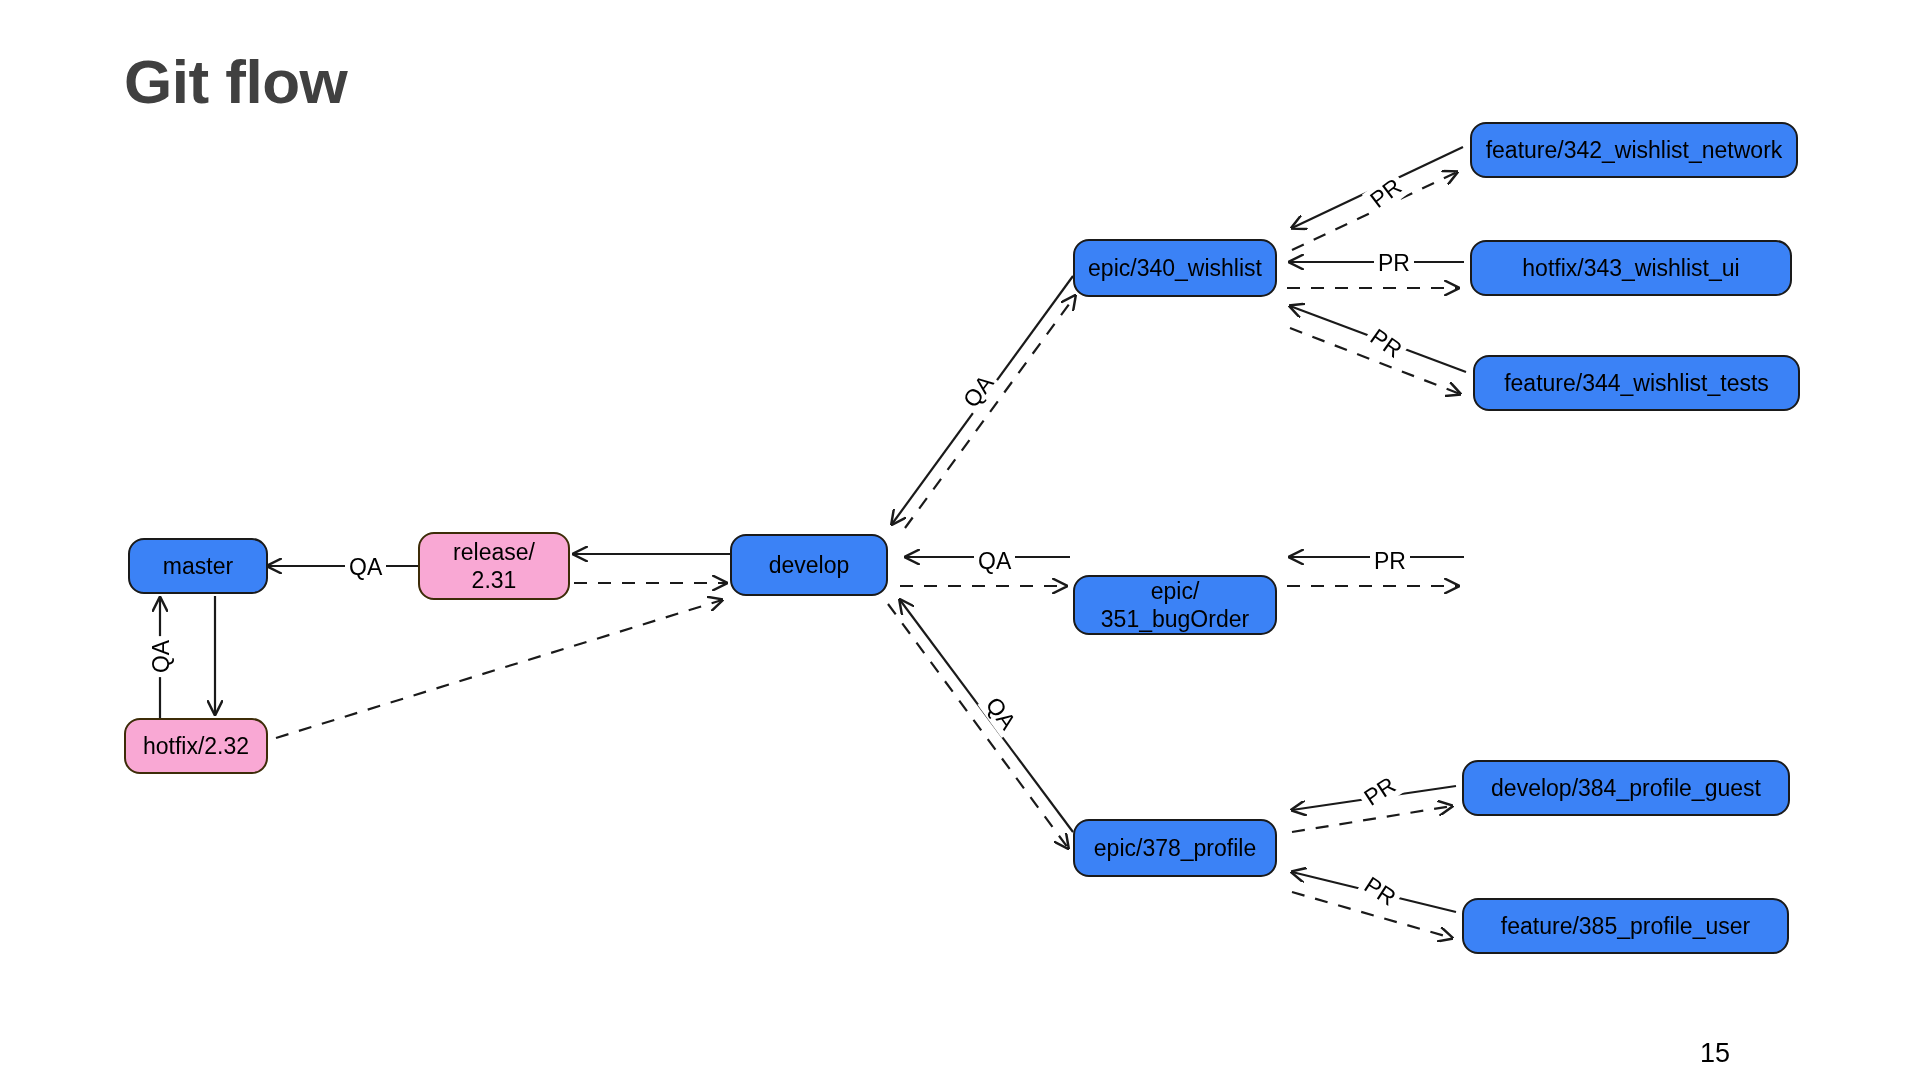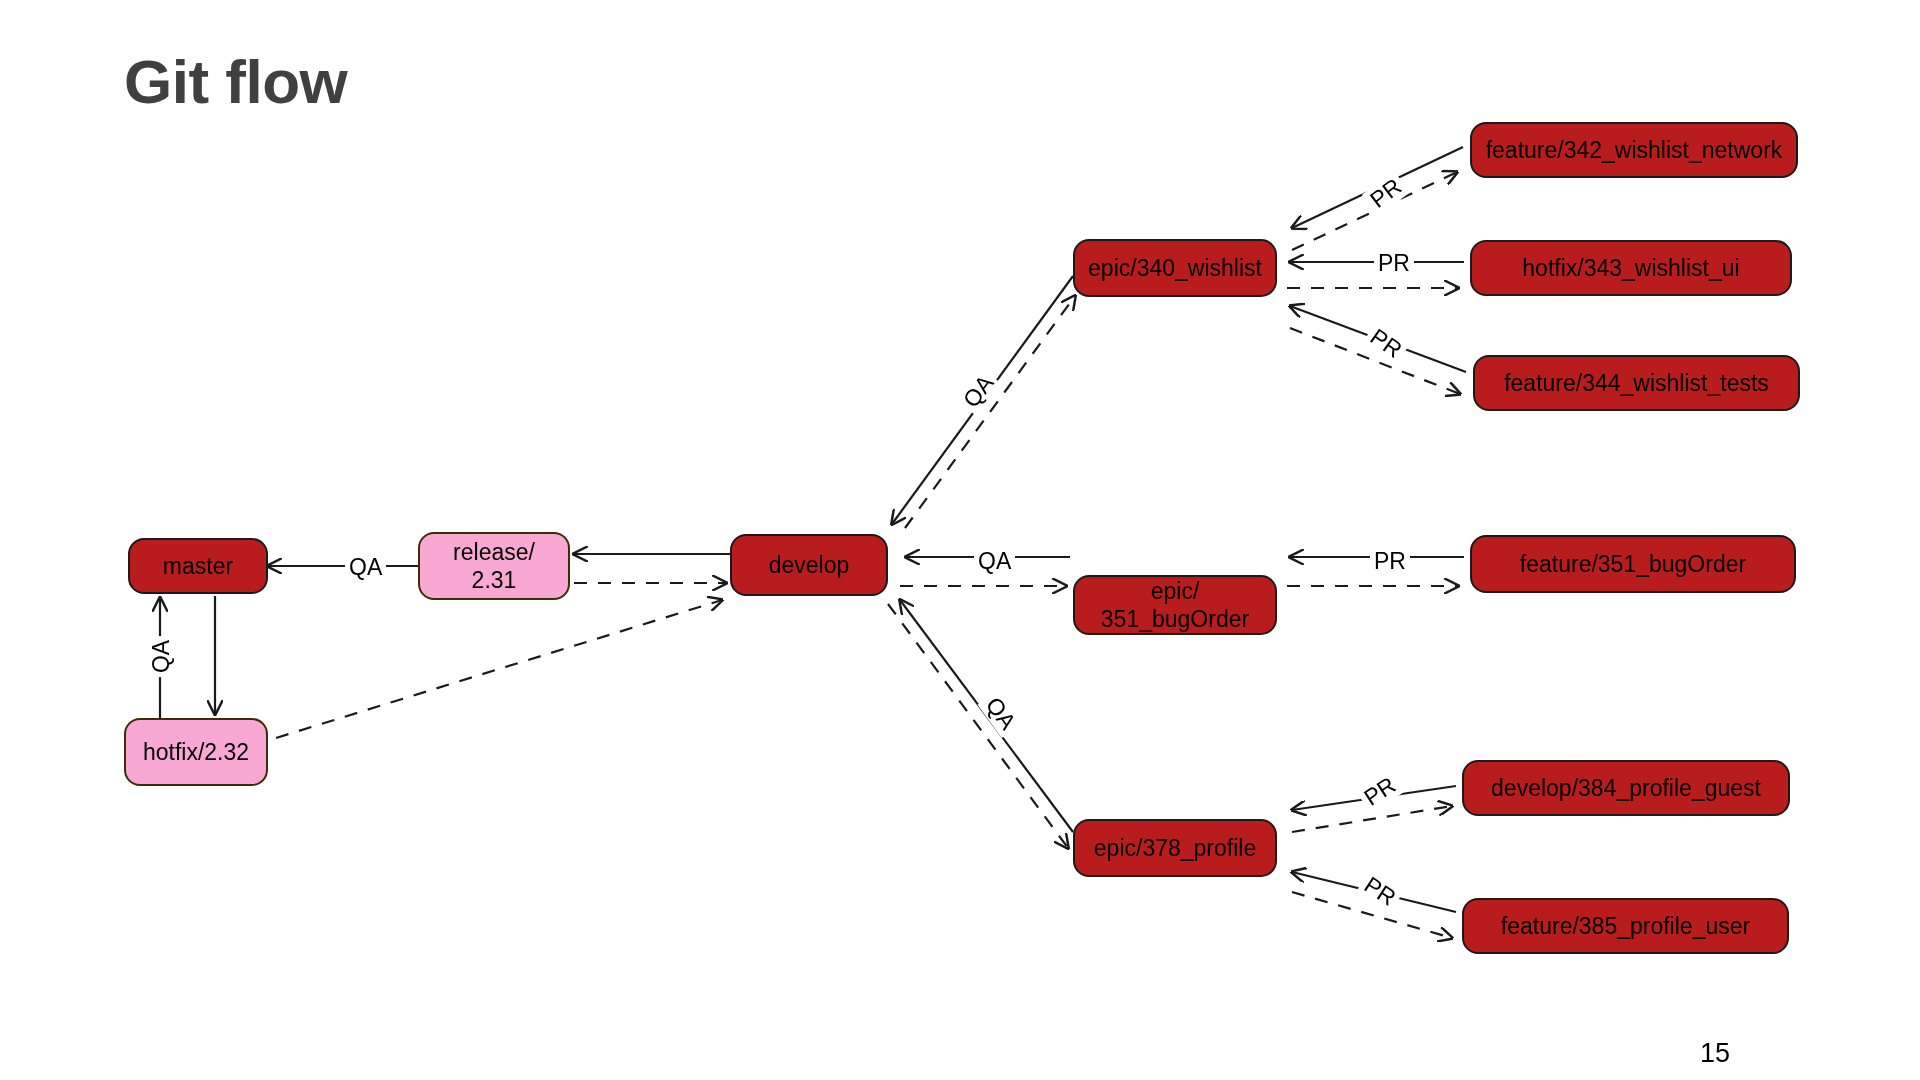--- a/index.html
+++ b/index.html
@@ -56,21 +56,21 @@
     width: 1920px;
     height: 1080px;
     pointer-events: none;
   }
 
   .node {
     position: absolute;
     box-sizing: border-box;
     border: 2.2px solid #1a1a1a;
     border-radius: 16px;
-    background: #b91c1c;
+    background: #3b82f6;
     display: flex;
     align-items: center;
     justify-content: center;
     text-align: center;
     font-size: 23px;
     line-height: 1.22;
     color: #000000;
     white-space: pre-line;
     padding: 2px 8px;
   }
@@ -152,41 +152,40 @@
         <path d="M 1292 832 L 1452 806" stroke-dasharray="13 11" marker-end="url(#arrow-dash)"></path>
 
         <path d="M 1456 912 L 1292 872" marker-end="url(#arrow)"></path>
         <path d="M 1292 892 L 1452 938" stroke-dasharray="13 11" marker-end="url(#arrow-dash)"></path>
 
       </g>
     </svg>
 
     <div class="node" style="left:128px; top:538px; width:140px; height:56px;">master</div>
 
-    <div class="node accent" style="left:124px; top:718px; width:144px; height:68px;text-align:center;">hotfix/2.32</div>
+    <div class="node accent" style="left:124px; top:718px; width:144px; height:56px;text-align:center;">hotfix/2.32</div>
 
     <div class="node accent" style="left:418px; top:532px; width:152px; height:68px;">release/
 2.31</div>
 
     <div class="node" style="left:730px; top:534px; width:158px; height:62px;">develop</div>
 
     <div class="node" style="left:1073px; top:239px; width:204px; height:58px;">epic/340_wishlist</div>
 
     <div class="node" style="left:1073px; top:535px; width:204px; height:60px;margin-top:40px;">epic/
 351_bugOrder</div>
 
     <div class="node" style="left:1073px; top:819px; width:204px; height:58px;">epic/378_profile</div>
 
     <div class="node" style="left:1470px; top:122px; width:328px; height:56px;">feature/342_wishlist_network</div>
 
     <div class="node" style="left:1470px; top:240px; width:322px; height:56px;">hotfix/343_wishlist_ui</div>
 
     <div class="node" style="left:1473px; top:355px; width:327px; height:56px;">feature/344_wishlist_tests</div>
 
-    <div class="node" style="left:1470px; top:535px; width:326px; height:58px;">feature/351_bugOrder</div>
 
     <div class="node" style="left:1462px; top:760px; width:328px; height:56px;">develop/384_profile_guest</div>
 
     <div class="node" style="left:1462px; top:898px; width:327px; height:56px;">feature/385_profile_user</div>
 
     <div class="edge-label" style="left:345px; top:554px; transform:rotate(0deg);">QA</div>
 
     <div class="edge-label" style="left:141px; top:643px; transform:rotate(-90deg);">QA</div>
 
     <div class="edge-label" style="left:958px; top:378px; transform:rotate(-52deg);">QA</div>

